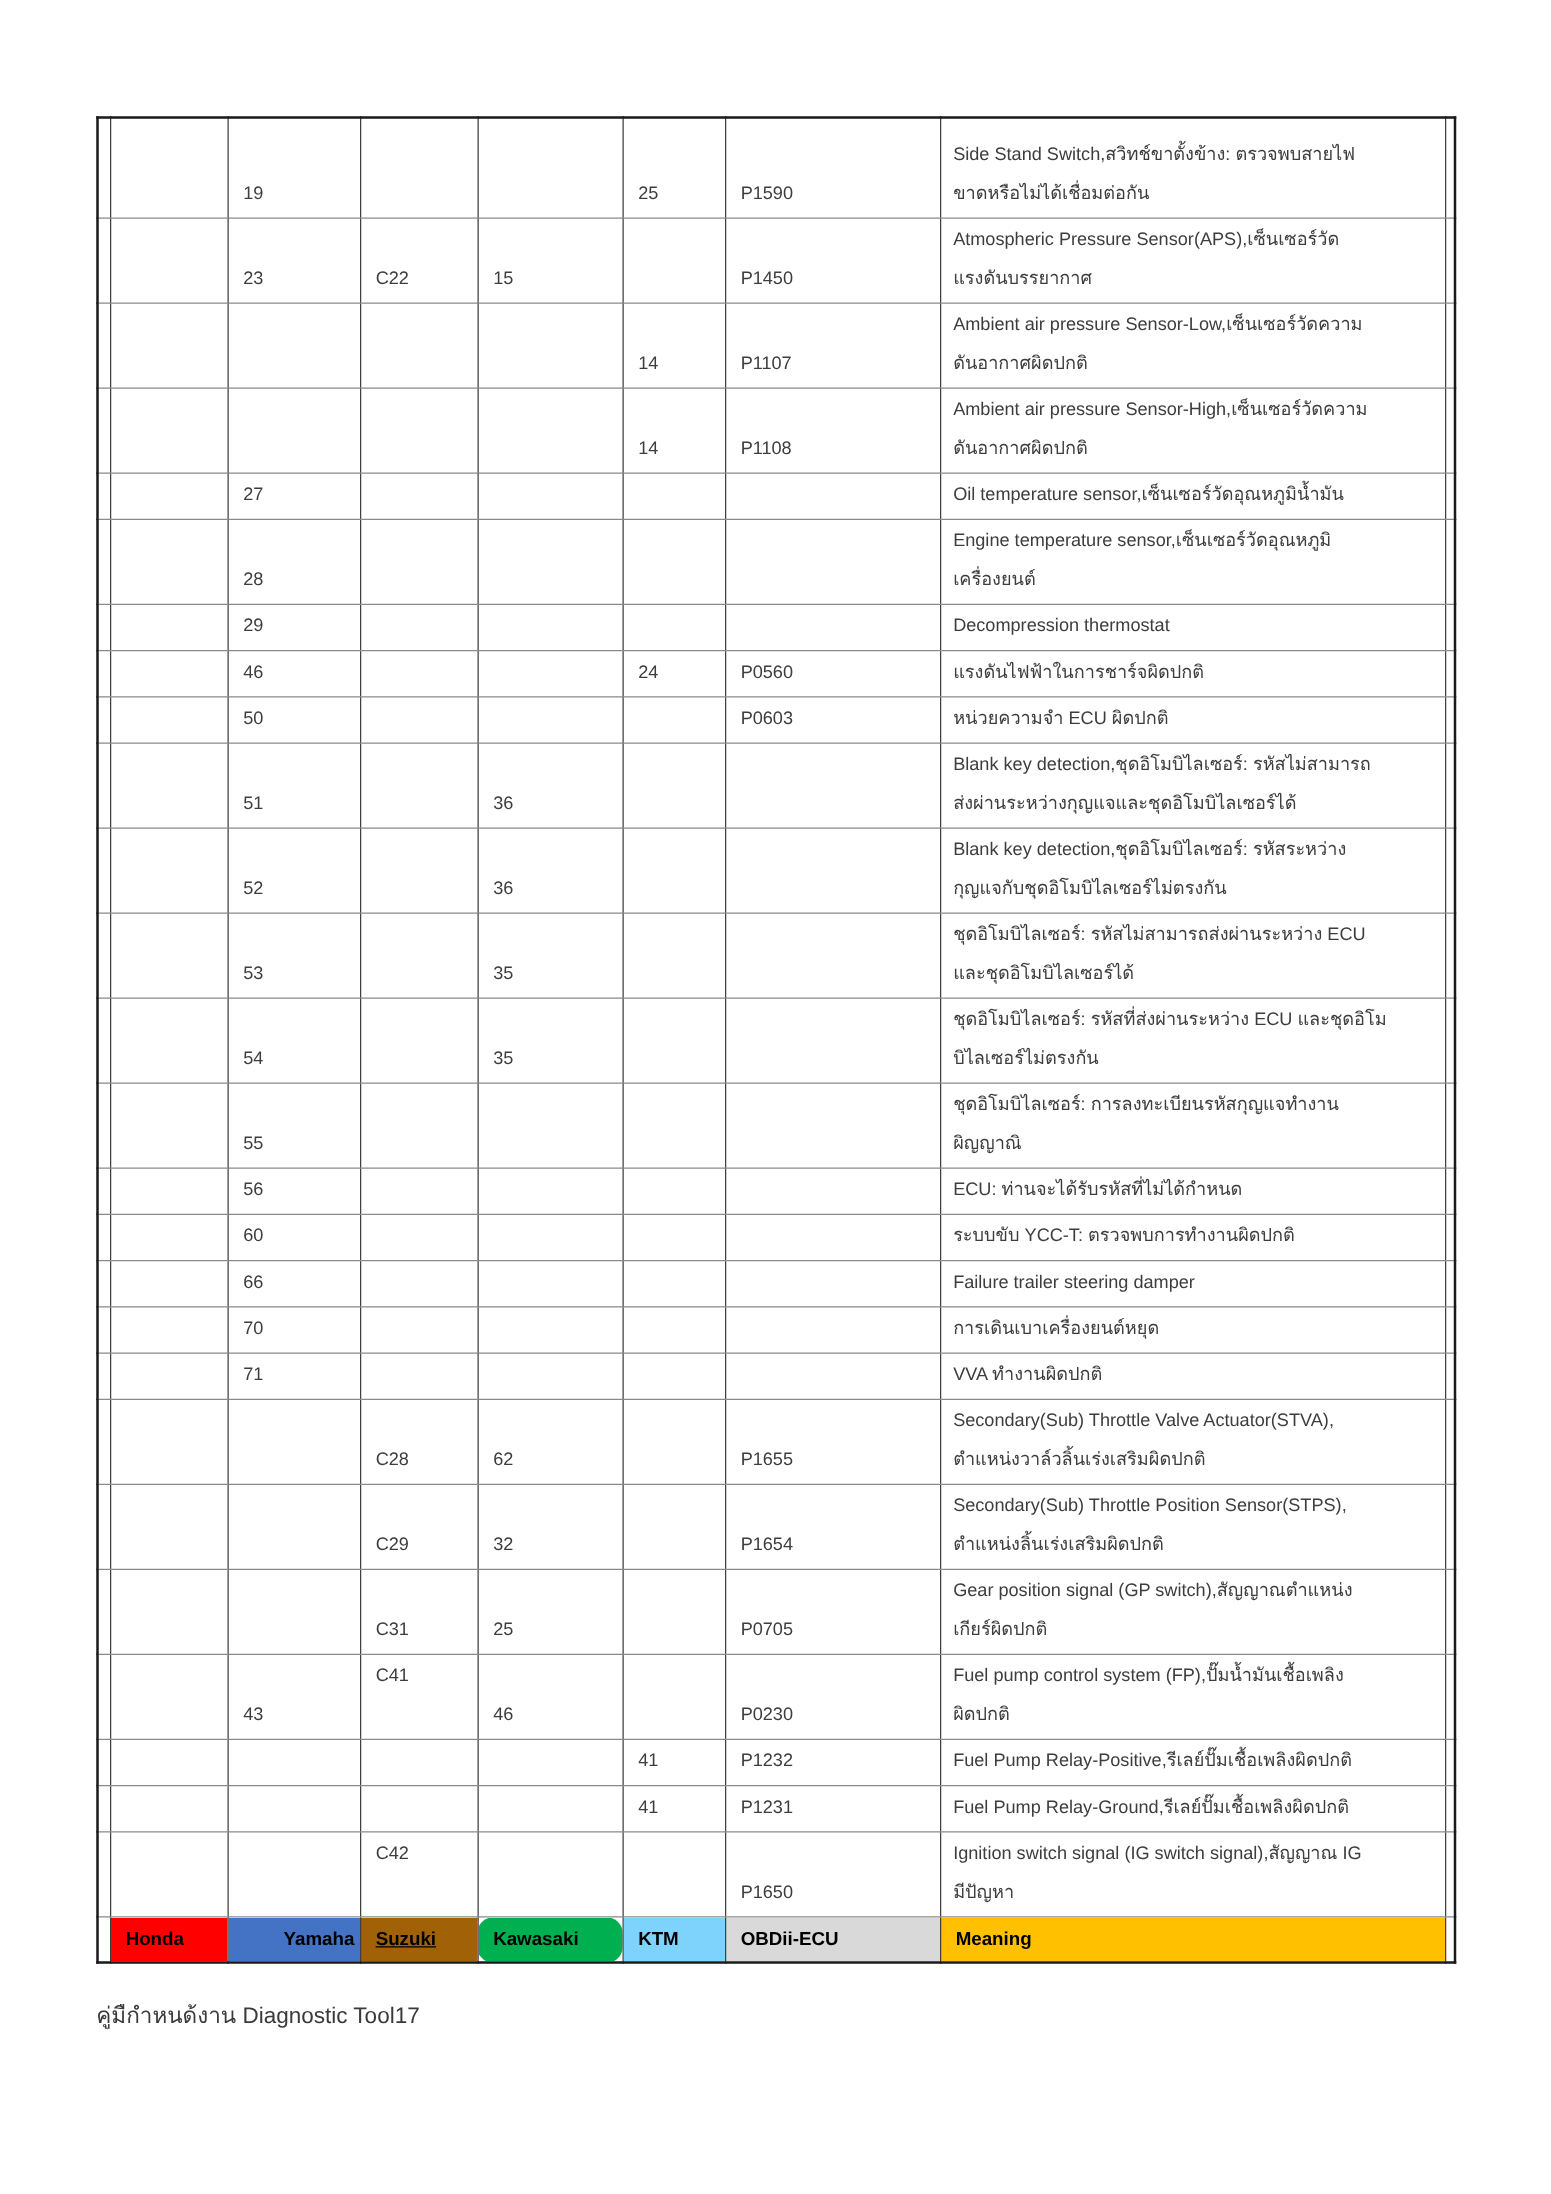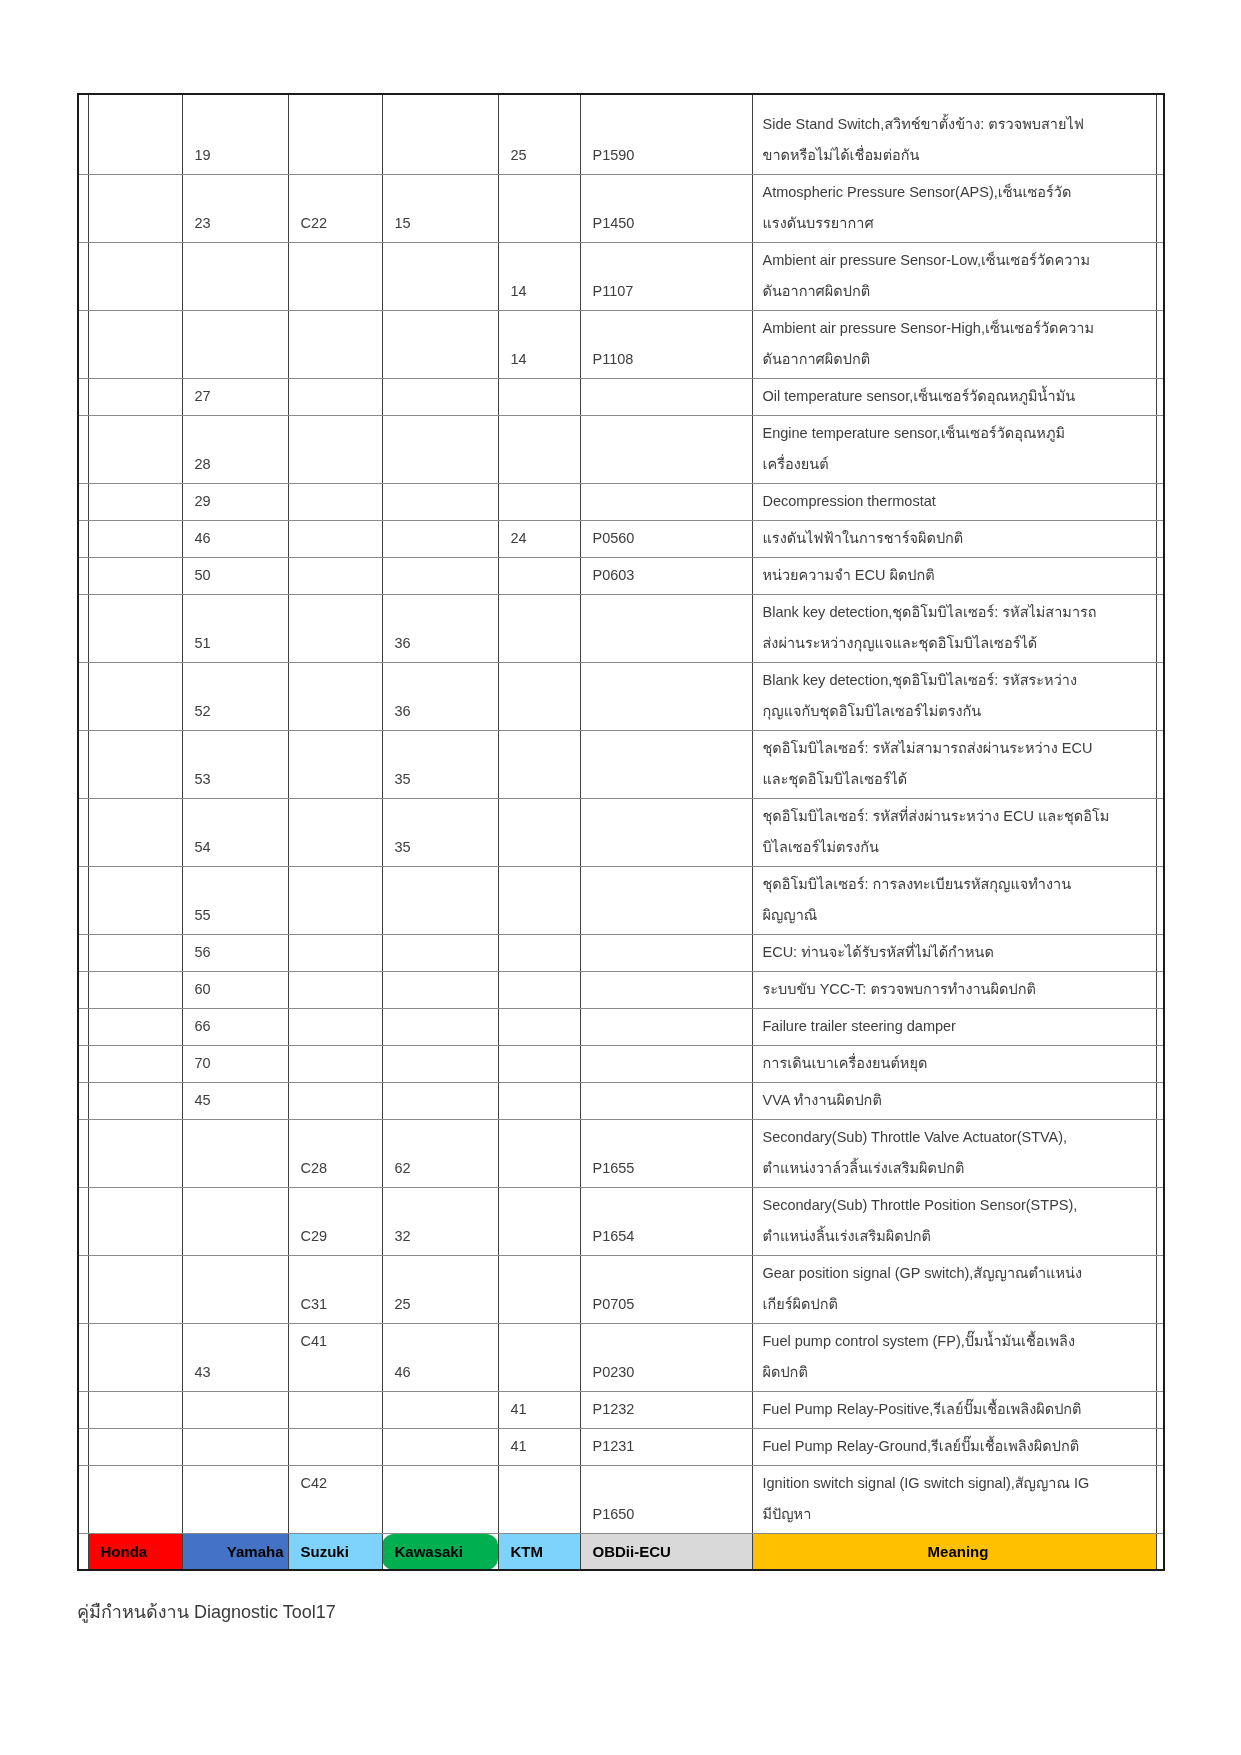--- a/index.html
+++ b/index.html
@@ -293,21 +293,21 @@
           <td></td>
           <td></td>
           <td></td>
           <td></td>
           <td class="meaning">การเดินเบาเครื่องยนต์หยุด</td>
           <td class="spacer"></td>
         </tr>
         <tr>
           <td class="spacer"></td>
           <td></td>
-          <td>45</td>
+          <td>71</td>
           <td></td>
           <td></td>
           <td></td>
           <td></td>
           <td class="meaning">VVA ทำงานผิดปกติ</td>
           <td class="spacer"></td>
         </tr>
         <tr>
           <td class="spacer"></td>
           <td></td>
@@ -389,25 +389,25 @@
           <td></td>
           <td>P1650</td>
           <td class="meaning">Ignition switch signal (IG switch signal),สัญญาณ IG
 มีปัญหา</td>
           <td class="spacer"></td>
         </tr>
         <tr class="footer-row">
           <td class="spacer"></td>
           <td style="background: rgb(255, 0, 0); color: rgb(0, 0, 0);">Honda</td>
           <td style="background: rgb(68, 114, 196); color: rgb(0, 0, 0); text-align: right;">Yamaha</td>
-          <td style="background: #7dd3fc; color: rgb(0, 0, 0);">Suzuki</td>
+          <td style="background: #a16207; color: rgb(0, 0, 0); text-decoration: underline;">Suzuki</td>
           <td style="background: rgb(0, 176, 80); color: rgb(0, 0, 0); border-radius: 12px;">Kawasaki</td>
           <td style="background: #7dd3fc; color: rgb(0, 0, 0); margin-top: 12px;">KTM</td>
           <td style="background: rgb(217, 217, 217); color: rgb(0, 0, 0);">OBDii-ECU</td>
-          <td style="background: rgb(255, 192, 0); color: rgb(0, 0, 0); text-align: center;">Meaning</td>
+          <td style="background: rgb(255, 192, 0); color: rgb(0, 0, 0);">Meaning</td>
           <td class="spacer"></td>
         </tr>
       </tbody>
   </table>
 
   <div class="caption">คู่มืกำหนด้งาน Diagnostic Tool17</div>
 
 </div>
 
 </body></html>

